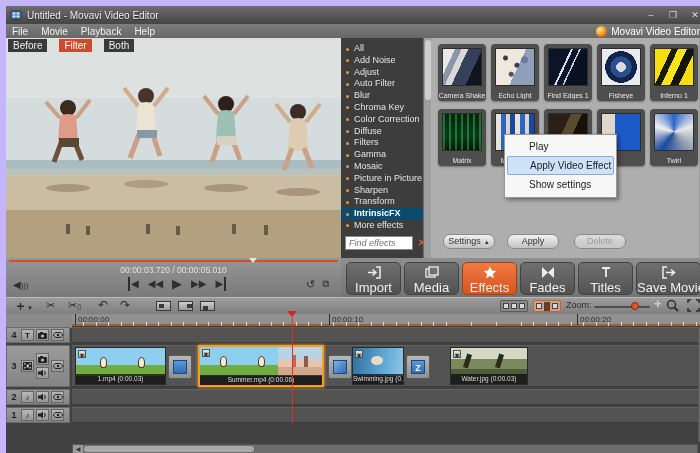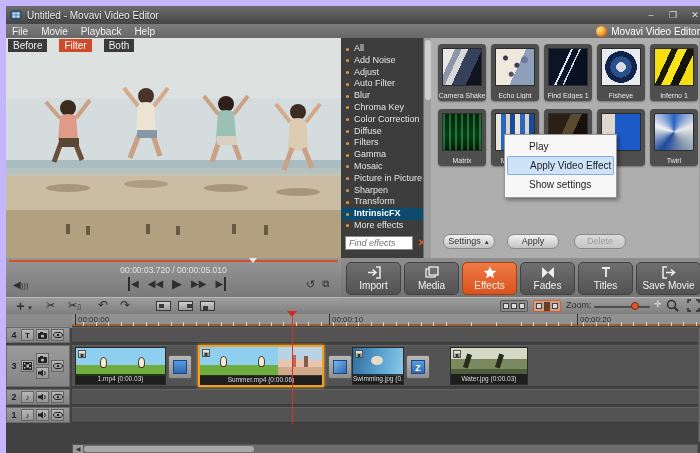--- a/index.html
+++ b/index.html
@@ -72,21 +72,21 @@
   .bar-l { border-left:2px solid #2e2e2e; padding-left:1px; }
   .bar-r { border-right:2px solid #2e2e2e; padding-right:1px; }
   .volume { left:7px; top:273px; color:#2e2e2e; font-size:10px; }
   .right-icons { left:300px; top:272px; display:flex; gap:7px; color:#2e2e2e; font-size:11px; }
 
   
   .navstrip { left:335px; top:252px; width:365px; height:39px; background:linear-gradient(#8e8e8e,#747474); }
   .navbtn { position:absolute; top:256px; width:55px; height:33px; background:linear-gradient(#6f6f6f,#525252); border:1px solid #424242; border-radius:5px; color:#f0f0f0; text-align:center; }
   .navbtn.active { background:linear-gradient(#f07a42,#d9541e); border-color:#a83c12; }
   .navicon { display:block; margin:3px auto 0; height:13px; }
-  .navlabel { display:block; font-size:10px; margin-top:1px; white-space:nowrap; }
+  .navlabel { display:block; font-size:13px; margin-top:1px; white-space:nowrap; }
 
   
   .toolbar { left:0; top:291px; width:700px; height:17px; background:linear-gradient(#9c9c9c,#7f7f7f); border-top:1px solid #b8b8b8; }
   .tool { position:absolute; top:292px; color:#2d2d2d; font-size:11px; line-height:15px; }
   .boxicon { position:absolute; top:295px; width:15px; height:10px; border:1px solid #3a3a3a; background:linear-gradient(#cfcfcf,#9a9a9a); }
   .boxicon i { position:absolute; left:2px; top:2px; width:5px; height:4px; background:#3a3a3a; }
   .viewbtn { position:absolute; top:294px; width:28px; height:12px; border:1px solid #5a5a5a; background:#8a8a8a; border-radius:2px; display:flex; gap:2px; align-items:center; justify-content:center; }
   .viewbtn i { width:6px; height:6px; background:#d8d8d8; border:1px solid #444; }
   .viewbtn.active { border:1px solid #d95c20; background:#c9a28e; }
   .zoomlabel { position:absolute; left:560px; top:294px; font-size:9px; color:#2d2d2d; }

